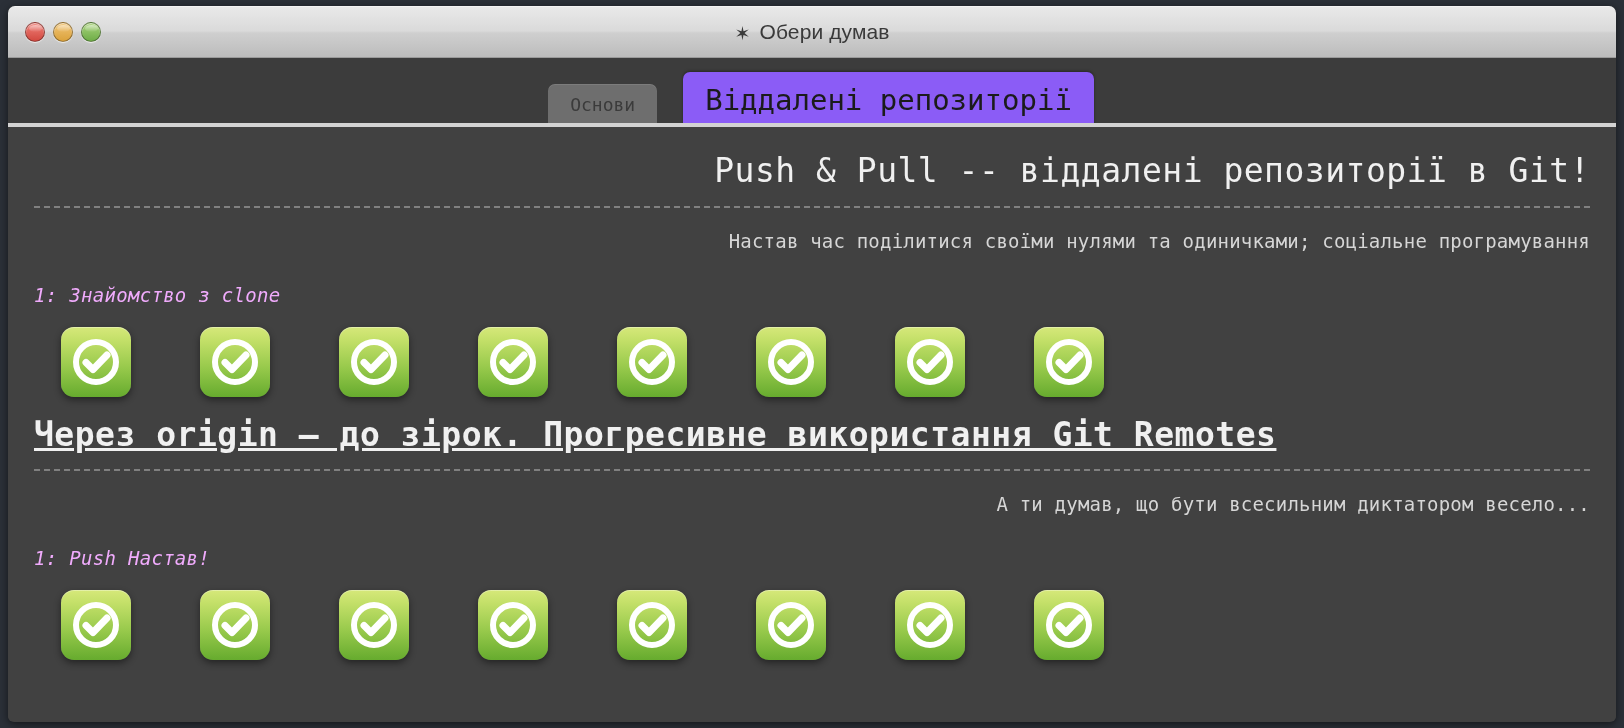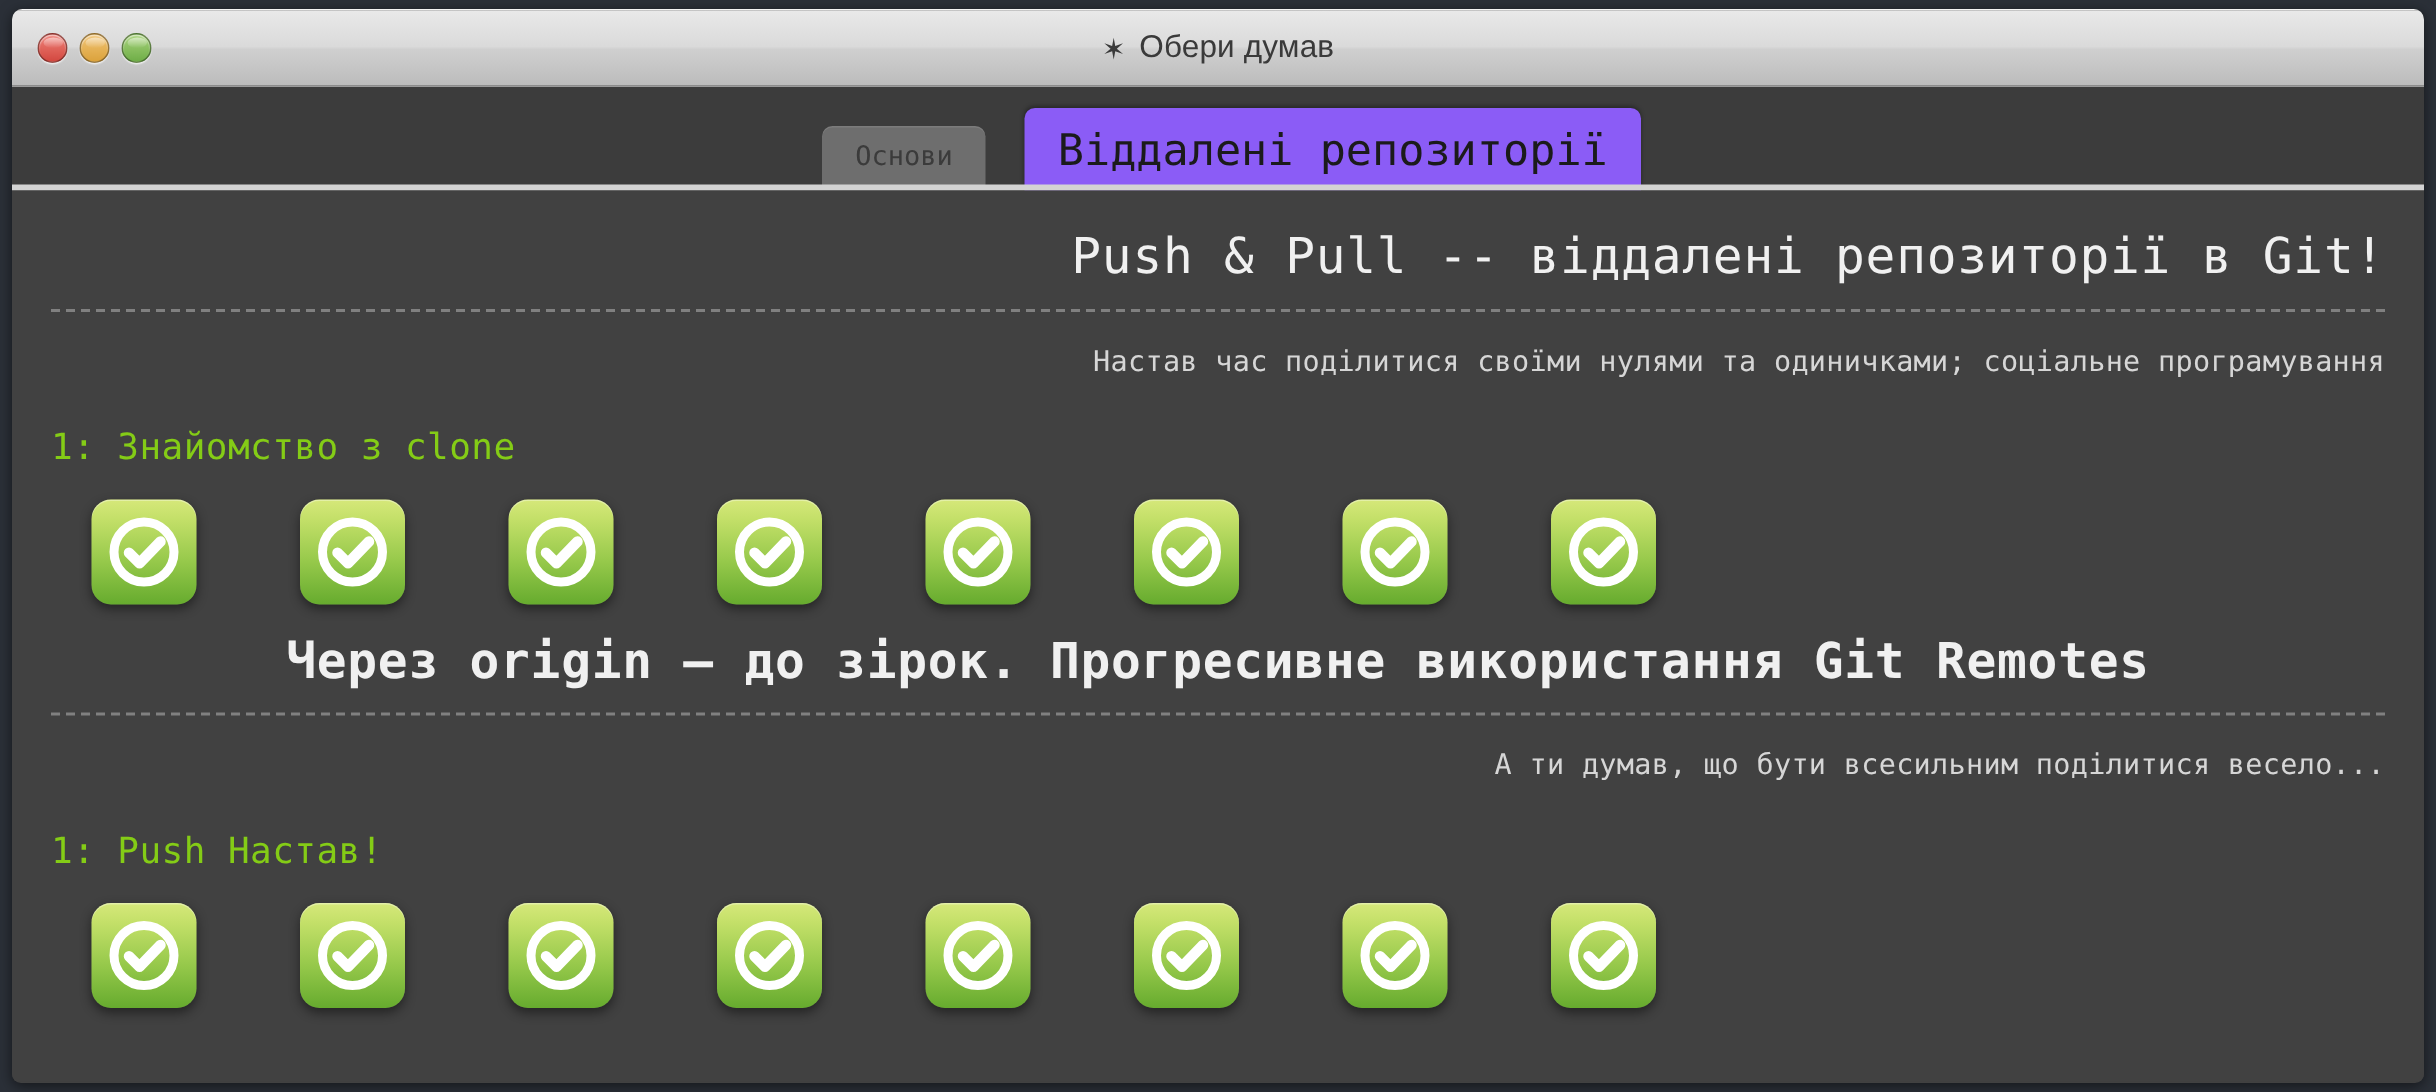--- a/index.html
+++ b/index.html
@@ -154,22 +154,23 @@
 
   .level-desc {
     color: #d6d6d6;
     font-size: 19px;
     padding-top: 22px;
     letter-spacing: .2px;
     text-align: right;
   }
 
   .seq-name {
-    color: #84cc16;
-    font-size: 24px;
+    color: #f0abfc;
+    font-size: 19px;
+    font-style: italic;
     padding-top: 32px;
     letter-spacing: .3px;
   }
 
   
   .badge-row {
     display: flex;
     padding-top: 21px;
     padding-left: 27px;
     gap: 69px;
@@ -190,28 +191,28 @@
     position: absolute;
     left: 50%;
     top: 50%;
     transform: translate(-50%, -50%);
     width: 56px;
     height: 56px;
     display: block;
   }
 
   .section-2-title {
-    text-align: center;
     color: #f0f0f0;
     font-size: 33px;
     font-weight: bold;
     letter-spacing: .5px;
     padding-top: 18px;
     padding-bottom: 15px;
     white-space: nowrap;
+    text-decoration: underline;
   }
 </style>
 </head>
 <body>
 
 <div class="window">
 
   <div class="titlebar">
     <div class="traffic-lights">
       <div class="tl tl-close"></div>
@@ -289,21 +290,21 @@
               <circle cx="28" cy="28" r="20" fill="none" stroke="#ffffff" stroke-width="6"></circle>
               <path d="M18 28.5 L25 35.5 L39 21" fill="none" stroke="#ffffff" stroke-width="7" stroke-linecap="round" stroke-linejoin="round"></path>
             </svg>
           </div>
       </div>
     </div>
 
     <div>
       <div class="section-2-title">Через origin — до зірок. Прогресивне використання Git Remotes</div>
       <div class="divider"></div>
-      <div class="level-desc">А ти думав, що бути всесильним поділитися весело...</div>
+      <div class="level-desc">А ти думав, що бути всесильним диктатором весело...</div>
       <div class="seq-name">1: Push Настав!</div>
       <div class="badge-row">
         <div class="badge">
             <svg viewBox="0 0 56 56">
               <circle cx="28" cy="28" r="20" fill="none" stroke="#ffffff" stroke-width="6"></circle>
               <path d="M18 28.5 L25 35.5 L39 21" fill="none" stroke="#ffffff" stroke-width="7" stroke-linecap="round" stroke-linejoin="round"></path>
             </svg>
           </div>
         <div class="badge">
             <svg viewBox="0 0 56 56">

